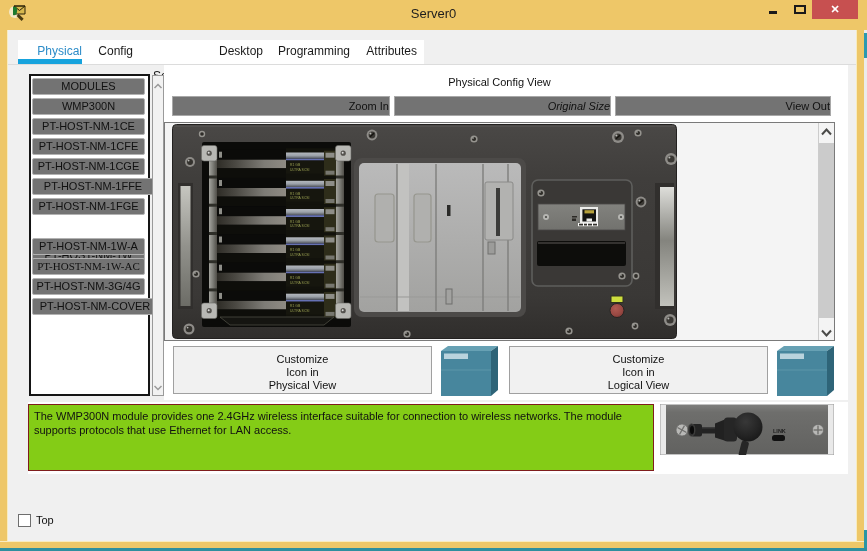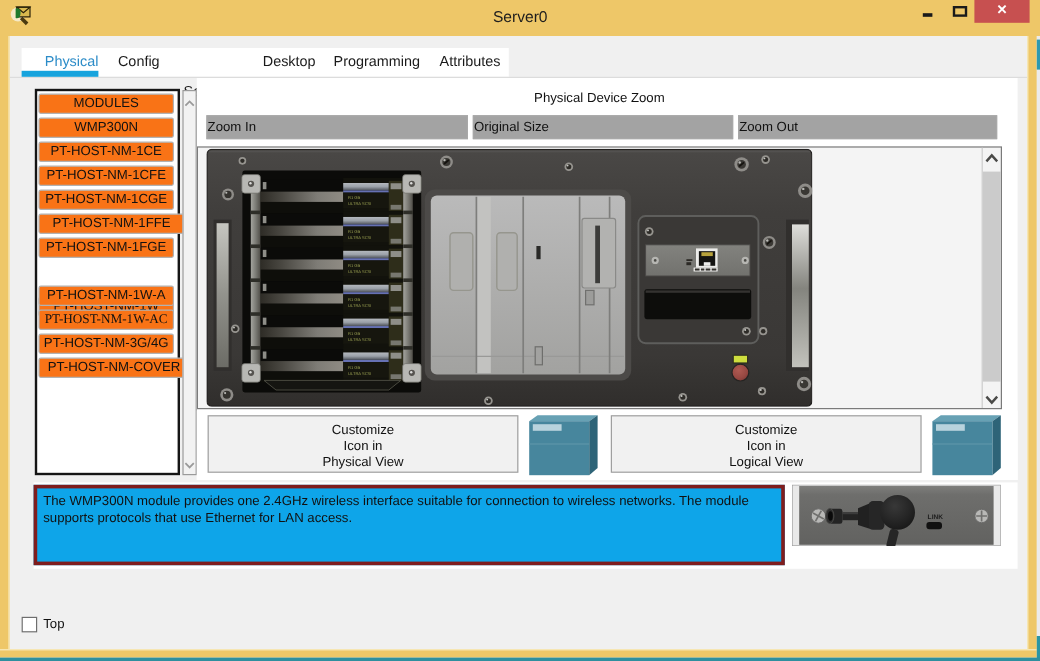--- a/index.html
+++ b/index.html
@@ -18,35 +18,35 @@
 #minbtn { left:769px; top:11px; width:8px; height:3px; background:#1a1a1a; }
 #maxbtn { left:794px; top:5px; width:12px; height:9px; border:2px solid #1a1a1a; }
 #closebtn { left:812px; top:0; width:46px; height:19px; background:#c75050; color:#fff; text-align:center; font-size:11px; font-weight:bold; line-height:18px; }
 
 #tabbar { left:18px; top:40px; width:406px; height:24px; background:#ffffff; }
 #tabline { left:8px; top:64px; width:848px; height:1px; background:#dcdcdc; }
 .tab { top:40px; height:24px; line-height:23px; font-size:12px; color:#1a1a1a; text-align:right; }
 #tabsel { left:18px; top:59px; width:64px; height:5px; background:#16a3dd; }
 
 #modpanel { left:29px; top:74px; width:121px; height:322px; background:#fff; border:2px solid #151515; }
-.mbtn { left:3px; width:113px; height:17px; background:#f97316; border:1px solid #b2b2b2; border-radius:2px; font-size:11px; color:#111; text-align:center; line-height:15px; }
+.mbtn { left:3px; width:113px; height:17px; background:#737373; border:1px solid #b2b2b2; border-radius:2px; font-size:11px; color:#111; text-align:center; line-height:15px; }
 #modscroll { left:152px; top:75px; width:12px; height:321px; background:#f2f2f2; border:1px solid #9a9a9a; }
 
 #rightwhite { left:164px; top:65px; width:684px; height:335px; background:#ffffff; }
 #pdvlabel { left:164px; top:76px; width:671px; height:14px; text-align:center; font-size:11px; color:#111; }
-.zbtn { top:96px; height:20px; background:#a3a3a3; border:1px solid #a8a8a8; font-size:11px; color:#111; text-align:left; line-height:19px; }
+.zbtn { top:96px; height:20px; background:#737373; border:1px solid #a8a8a8; font-size:11px; color:#111; text-align:right; line-height:19px; }
 #scrollarea { left:164px; top:122px; width:671px; height:219px; background:#f4f4f4; border:1px solid #7a7a7a; }
 #vsbline { left:818px; top:123px; width:1px; height:217px; background:#cccccc; }
 #vthumb { left:819px; top:143px; width:15px; height:175px; background:#cbcbcb; }
 
 #custwhite { left:164px; top:342px; width:684px; height:58px; background:#ffffff; }
 .cbtn { top:346px; width:259px; height:48px; background:#f1f1f1; border:1px solid #a0a0a0; font-size:11px; color:#111; text-align:center; line-height:13px; padding-top:6px; }
 
 #botwhite { left:28px; top:402px; width:820px; height:72px; background:#ffffff; }
-#descbox { left:28px; top:404px; width:626px; height:67px; background:#0ea5e9; border:3px solid #7f1d1d; font-size:11px; color:#111; padding:4px 5px; line-height:14px; }
+#descbox { left:28px; top:404px; width:626px; height:67px; background:#84cc16; border:1px solid #7f1d1d; font-size:11px; color:#111; padding:4px 5px; line-height:14px; }
 
 #topchk { left:18px; top:514px; width:13px; height:13px; background:#fff; border:1px solid #6e6e6e; }
 #toplbl { left:36px; top:514px; font-size:11px; color:#111; line-height:13px; }
 </style>
 </head>
 <body>
 <div class="abs" id="titlebar"></div>
 <div class="abs" id="brdL"></div>
 <div class="abs" id="brdR"></div>
 <div class="abs" id="brdB"></div>
@@ -93,24 +93,24 @@
 <div class="abs mbtn" style="left:32px;top:278px;width:113px;">PT-HOST-NM-3G/4G</div>
 <div class="abs mbtn" style="left:32px;top:298px;width:126px;">PT-HOST-NM-COVER</div>
 <div class="abs" id="modscroll"></div>
 <svg class="abs" style="left:153px;top:82px;" width="10" height="8">
     <polyline points="1.5,6 5,2.5 8.5,6" fill="none" stroke="#9a9a9a" stroke-width="1.5"></polyline>
   </svg>
 <svg class="abs" style="left:153px;top:384px;" width="10" height="8">
     <polyline points="1.5,2 5,5.5 8.5,2" fill="none" stroke="#9a9a9a" stroke-width="1.5"></polyline>
   </svg>
 
-<div class="abs" id="pdvlabel">Physical Device Zoom</div>
+<div class="abs" id="pdvlabel">Physical Config View</div>
 <div class="abs zbtn" style="left:172px;width:218px;">Zoom In</div>
-<div class="abs zbtn" style="left:394px;width:217px;">Original Size</div>
-<div class="abs zbtn" style="left:615px;width:216px;">Zoom Out</div>
+<div class="abs zbtn" style="left:394px;width:217px;font-style:italic;">Original Size</div>
+<div class="abs zbtn" style="left:615px;width:216px;">View Out</div>
 
 <div class="abs" id="scrollarea"></div>
 <div class="abs" id="vsbline"></div>
 <div class="abs" id="vthumb"></div>
 <svg class="abs" style="left:820px;top:127px;" width="13" height="10">
     <polyline points="2,7.5 6.5,2.5 11,7.5" fill="none" stroke="#4a4a48" stroke-width="2"></polyline>
   </svg>
 <svg class="abs" style="left:820px;top:328px;" width="13" height="10">
     <polyline points="2,2.5 6.5,7.5 11,2.5" fill="none" stroke="#4a4a48" stroke-width="2"></polyline>
   </svg>

